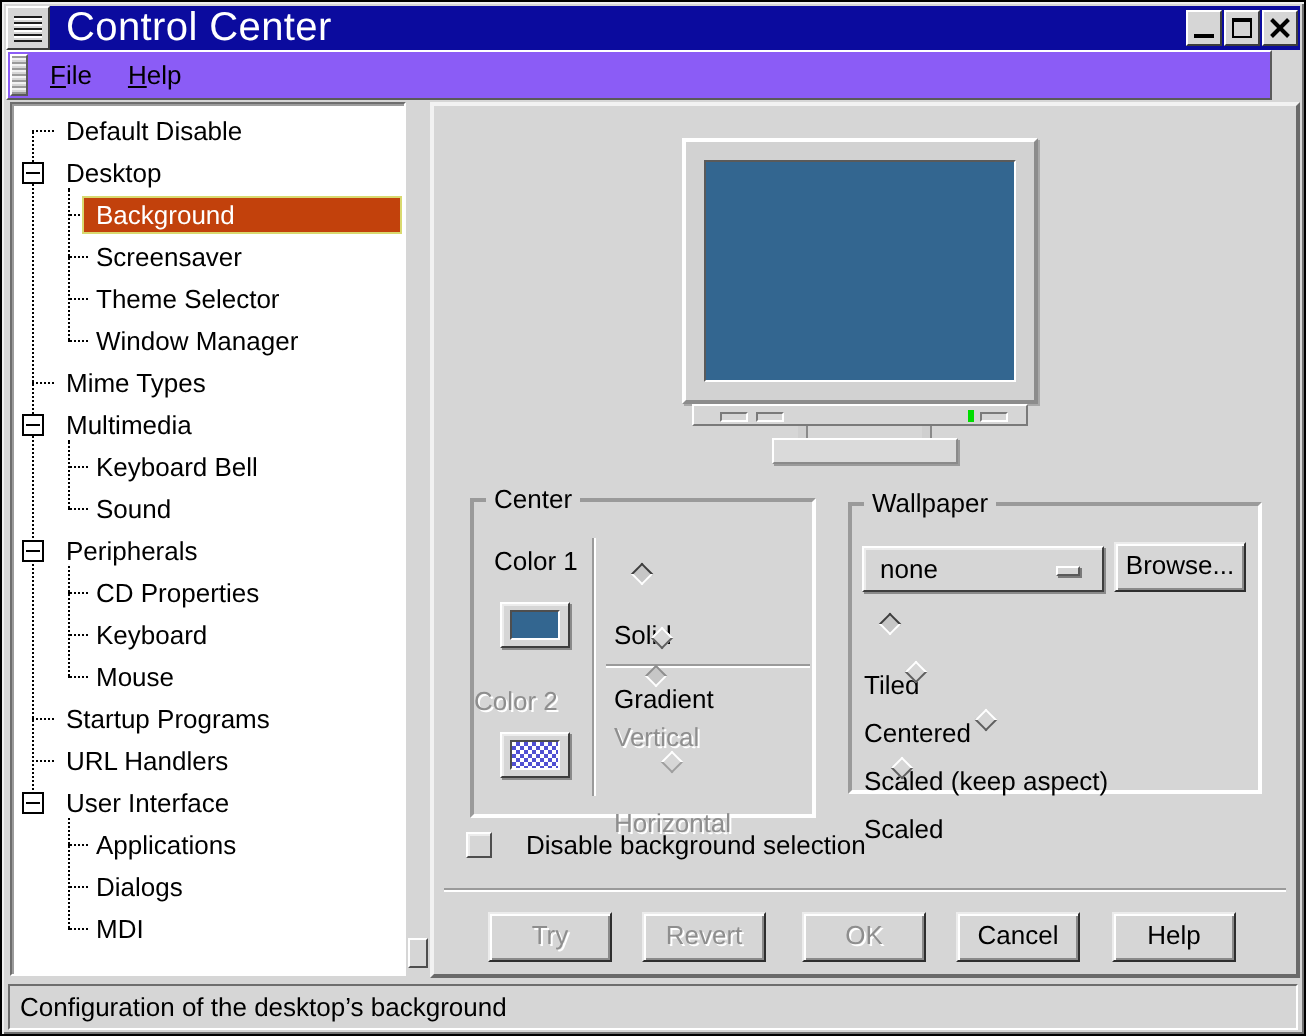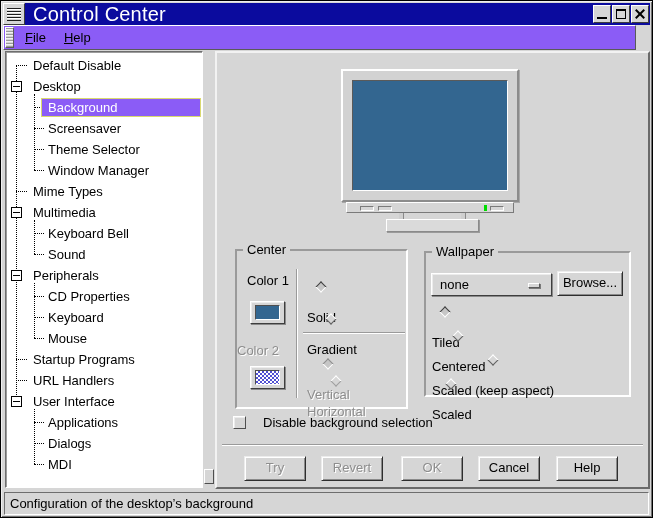--- a/index.html
+++ b/index.html
@@ -33,21 +33,21 @@
     border:1px solid;border-color:#6e6e6e #fff #fff #6e6e6e;box-shadow:inset 1px 1px 0 #9c9c9c;}
   .tree{position:relative;width:100%;height:100%;padding-top:3px;overflow:hidden;}
   .vguide{position:absolute;width:1px;border-left:1px dotted #000;}
   .trow{position:relative;height:21px;}
   .tick{position:absolute;top:10px;border-top:1px dotted #000;}
   .t0{left:10px;width:11px;} .t1{left:28px;width:10px;}
   .expander{position:absolute;left:5px;top:5px;width:11px;height:11px;border:1px solid #000;background:#fff;}
   .expander .minus{position:absolute;left:1px;right:1px;top:4px;border-top:1px solid #000;}
   .lbl{position:absolute;top:2px;white-space:nowrap;padding:1px 3px;}
   .l0{left:24px;} .l1{left:39px;}
-  .lbl.sel{left:35px;right:1px;top:1px;background:#8b5cf6;color:#fff;border:1px solid #d9d96f;padding:1px 3px 1px 6px;}
+  .lbl.sel{left:35px;right:1px;top:1px;background:#c2410c;color:#fff;border:1px solid #d9d96f;padding:1px 3px 1px 6px;}
   
   .gutter{position:absolute;left:202px;top:50px;width:12px;height:437px;}
   .gutter .handle{position:absolute;left:1px;top:418px;width:10px;height:15px;background:#d6d6d6;border:1px solid;border-color:#fff #4e4e4e #4e4e4e #fff;}
   
   .rpanel{position:absolute;left:214px;top:50px;width:435px;height:438px;background:#d6d6d6;
     border:2px solid;border-color:#f2f2f2 #6a6a6a #6a6a6a #f2f2f2;}
   
   .monitor{position:absolute;left:124px;top:16px;width:178px;height:133px;background:#d2d2d2;
     border:2px solid;border-color:#fff #8c8c8c #8c8c8c #fff;box-shadow:1px 1px 0 #a8a8a8;}
   .screen{position:absolute;left:9px;top:9px;right:9px;bottom:9px;background:#336690;
@@ -271,21 +271,21 @@
           </span>
         <span>Solid</span>
       </div>
       <div class="radio-row" style="left:70px;top:62px;">
         <span class="radio off">
             <i></i>
           </span>
         <span>Gradient</span>
       </div>
       <div class="hsep hsep-color"></div>
-      <div class="radio-row" style="left:70px;top:107px;">
+      <div class="radio-row" style="left:70px;top:81px;">
         <span class="radio on dis">
             <i></i>
           </span>
         <span class="dis-text">Vertical</span>
       </div>
       <div class="radio-row" style="left:70px;top:124px;">
         <span class="radio off dis">
             <i></i>
           </span>
         <span class="dis-text">Horizontal</span>

